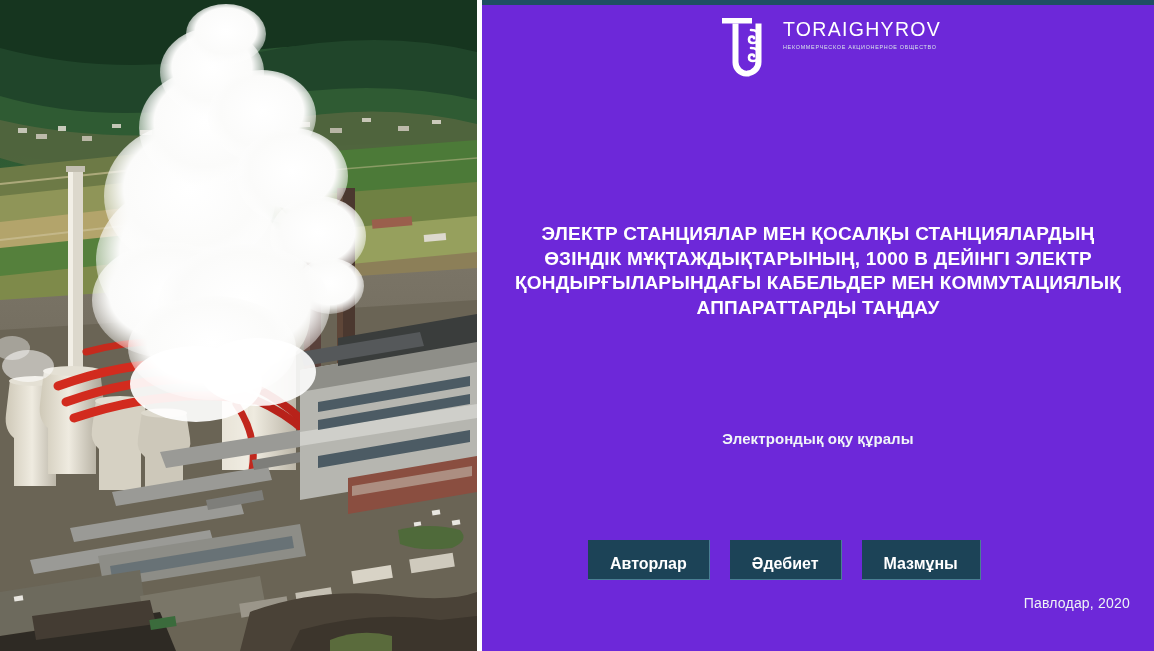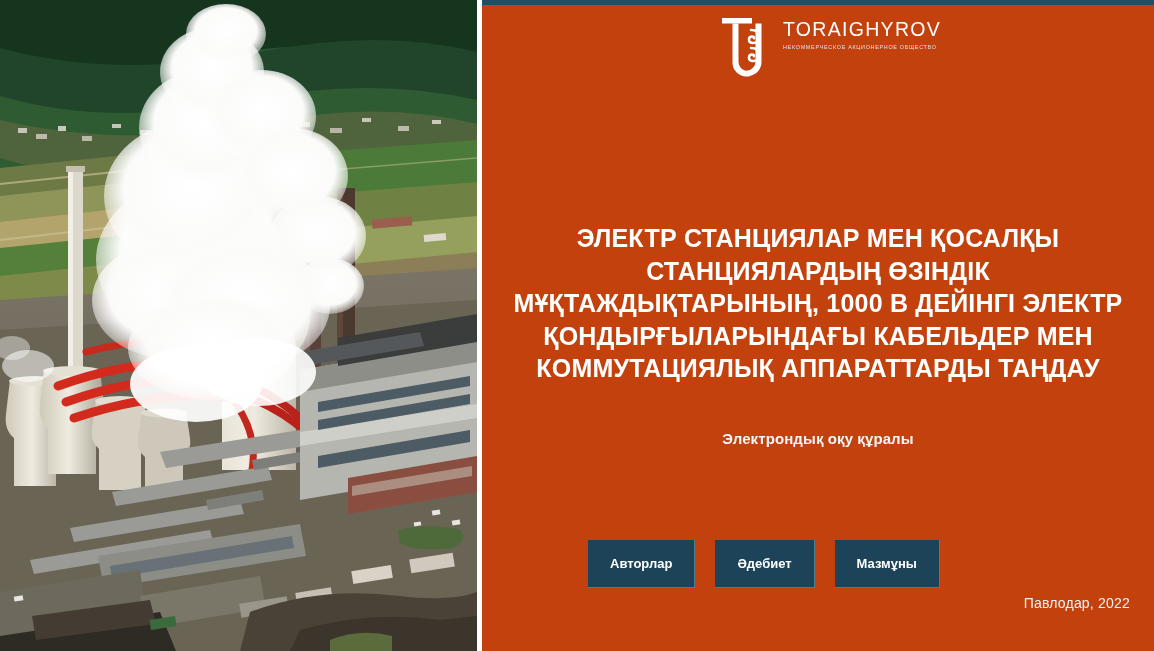--- a/index.html
+++ b/index.html
@@ -39,21 +39,21 @@
     background: #ffffff;
   }
 
   
   .teal-panel {
     position: absolute;
     left: 482px;
     top: 0;
     width: 672px;
     height: 651px;
-    background: #c2410c;
+    background: #6d28d9;
   }
   .top-strip {
     position: absolute;
     left: 0; top: 0;
     width: 672px; height: 5px;
     background: #1f4f62;
   }
 
   
   .logo-block {
@@ -87,21 +87,21 @@
   }
 
   
   .title {
     position: absolute;
     left: 30px;
     top: 222px;
     width: 612px;
     text-align: center;
     color: #ffffff;
-    font-size: 25px;
+    font-size: 19px;
     font-weight: bold;
     line-height: 1.30;
     letter-spacing: 0.2px;
   }
   .subtitle {
     position: absolute;
     left: 30px;
     top: 430px;
     width: 612px;
     text-align: center;
@@ -119,24 +119,24 @@
     display: flex;
     gap: 20px;
   }
   .nav-btn {
     background: #1c4357;
     border: none;
     border-right: 1px solid #4a7f93;
     border-bottom: 1px solid #4a7f93;
     color: #ffffff;
     font-family: "Liberation Sans", sans-serif;
-    font-size: 13px;
+    font-size: 16px;
     font-weight: bold;
     padding: 0 22px;
-    height: 48px;
+    height: 40px;
     line-height: 48px;
     cursor: pointer;
     white-space: nowrap;
     text-align: center;
   }
 
   
   .footer {
     position: absolute;
     right: 24px;
@@ -353,16 +353,16 @@
     <div class="title">ЭЛЕКТР СТАНЦИЯЛАР МЕН ҚОСАЛҚЫ СТАНЦИЯЛАРДЫҢ ӨЗІНДІК МҰҚТАЖДЫҚТАРЫНЫҢ, 1000 В ДЕЙІНГІ ЭЛЕКТР ҚОНДЫРҒЫЛАРЫНДАҒЫ КАБЕЛЬДЕР МЕН КОММУТАЦИЯЛЫҚ АППАРАТТАРДЫ ТАҢДАУ</div>
 
     <div class="subtitle">Электрондық оқу құралы</div>
 
     <div class="btn-row">
       <button class="nav-btn">Авторлар</button>
       <button class="nav-btn">Әдебиет</button>
       <button class="nav-btn">Мазмұны</button>
     </div>
 
-    <div class="footer">Павлодар, 2022</div>
+    <div class="footer">Павлодар, 2020</div>
   </div>
 
 </div>
 
 </body></html>

